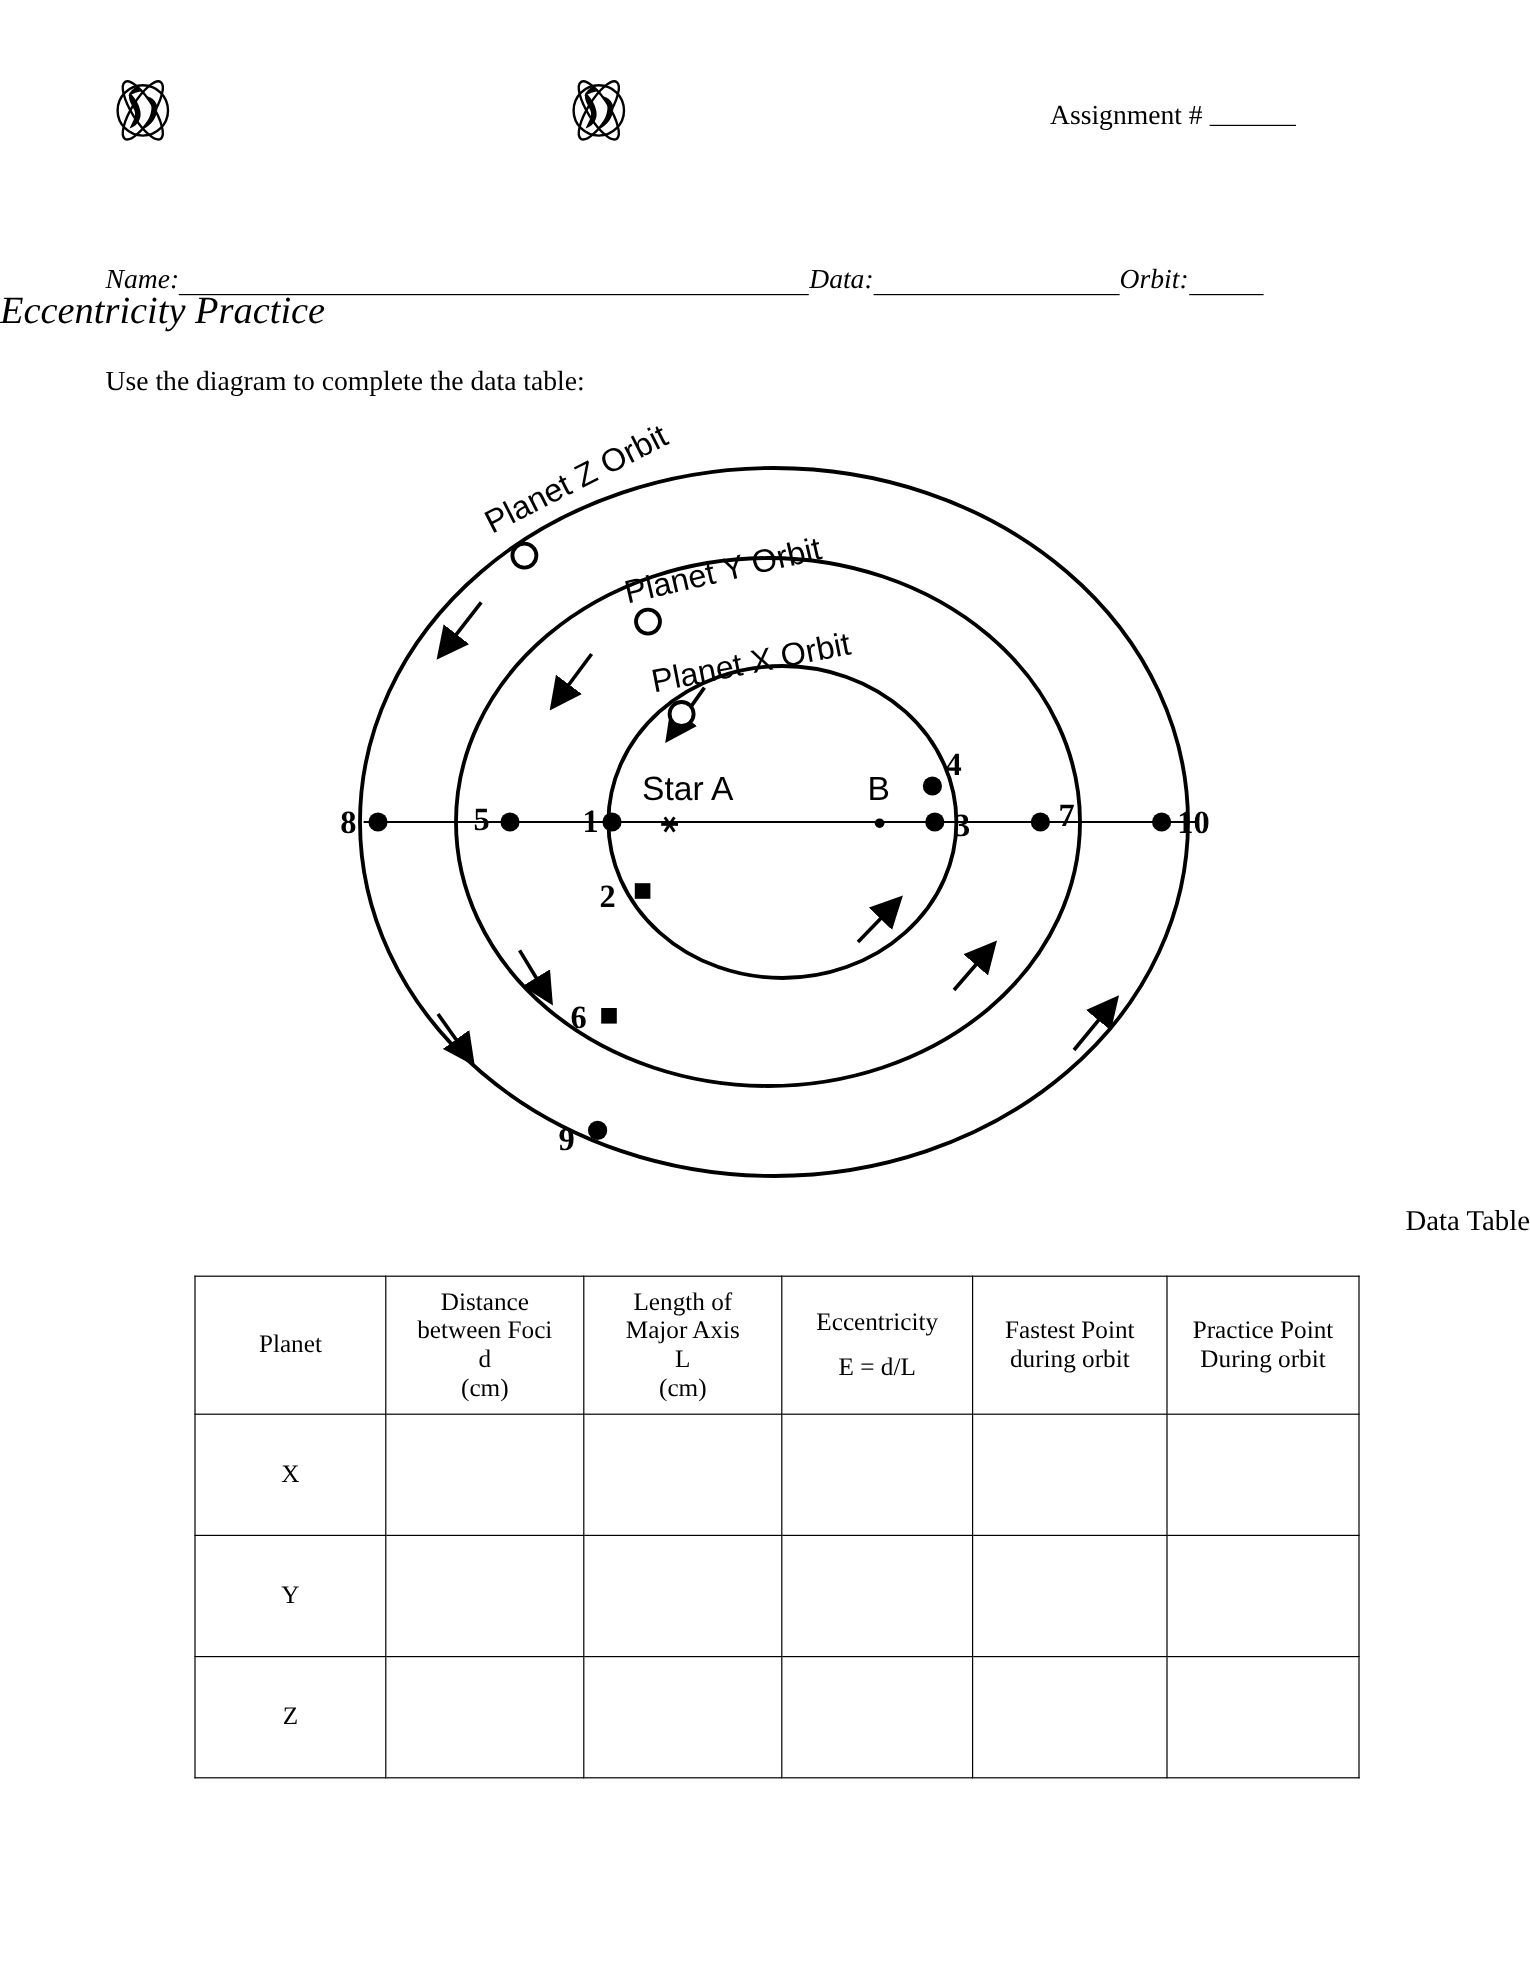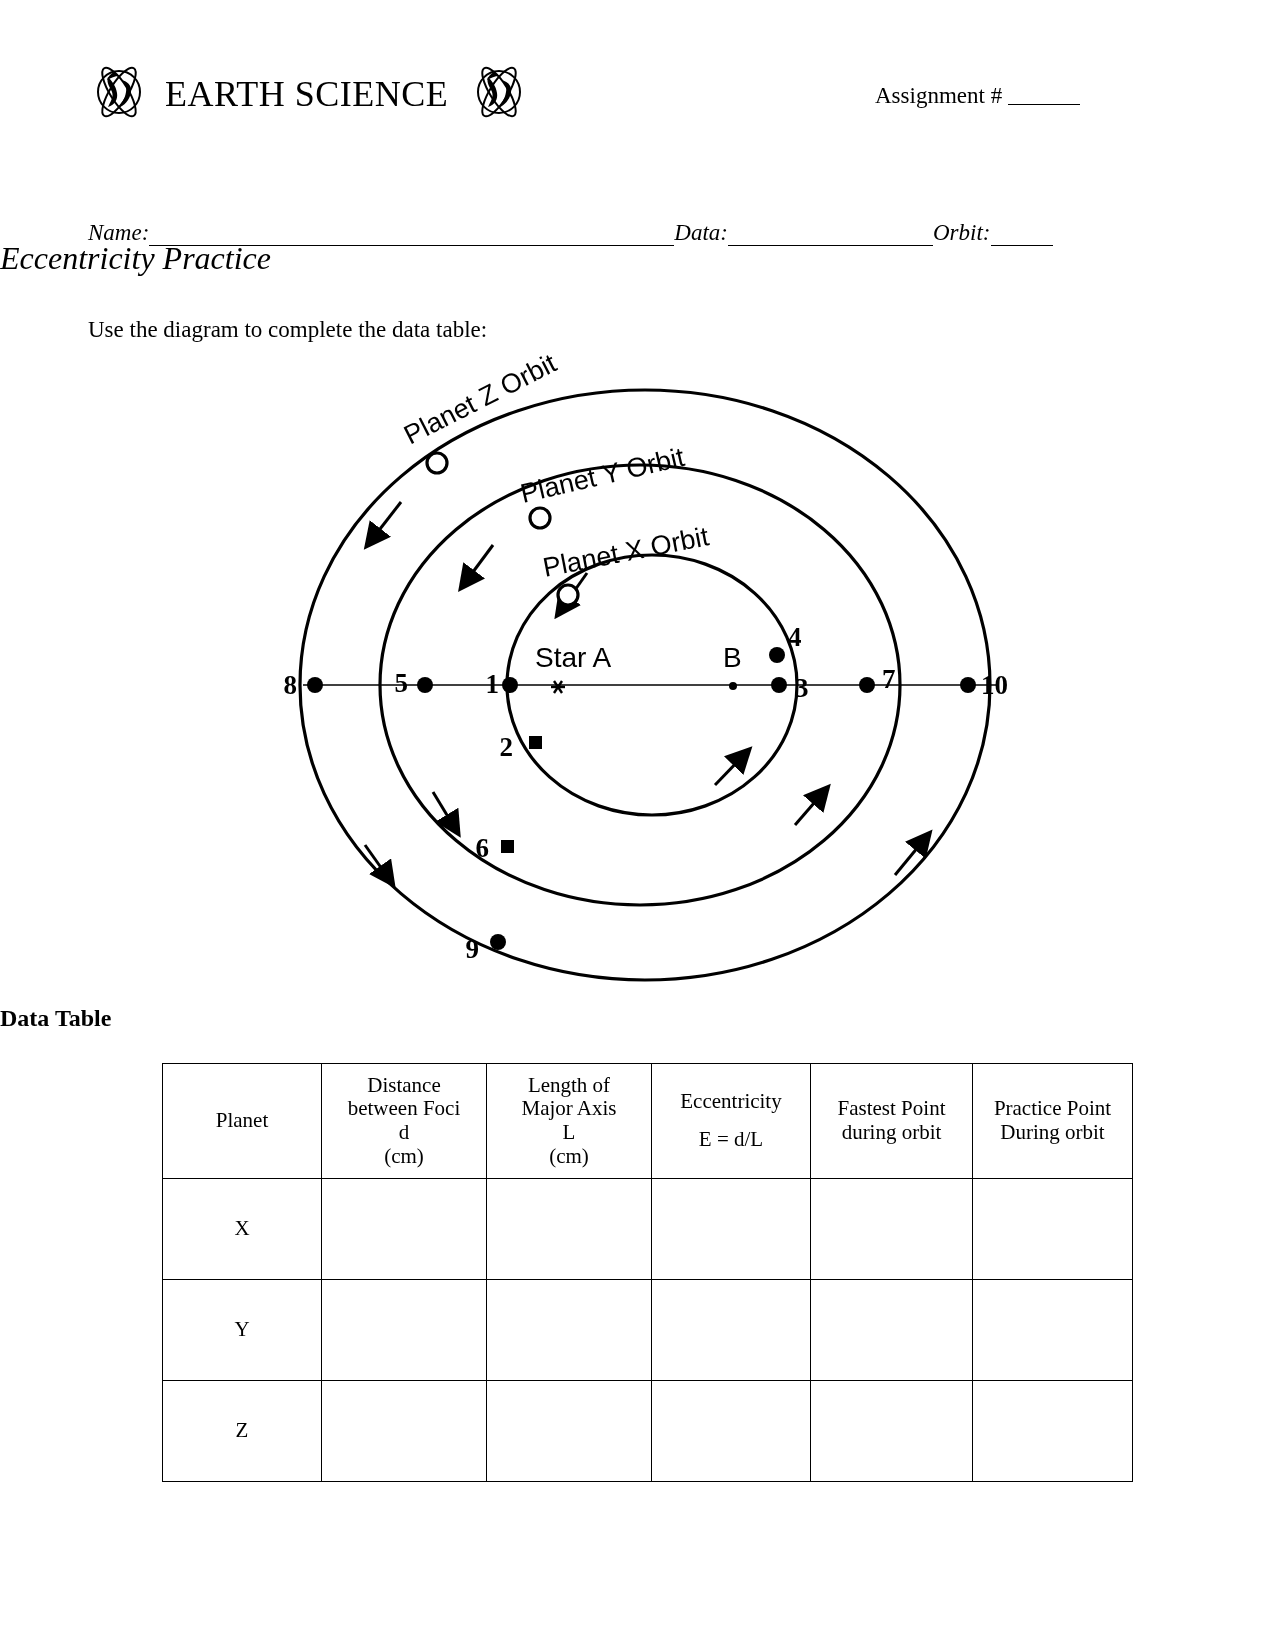--- a/index.html
+++ b/index.html
@@ -85,39 +85,38 @@
     text-align: left;
     font-size: 32px;
     font-style: italic;
   }
 
   
   .instruction {
     position: absolute;
     left: 88px; top: 305px;
     font-size: 23px;
-    margin-top: 12px;
   }
 
   
   .diagram {
     position: absolute;
     left: 255px; top: 355px;
     width: 790px; height: 655px;
   }
   .diagram svg { display: block; }
 
   
   .table-caption {
     position: absolute;
     left: 0; top: 1005px;
     width: 1275px;
-    text-align: left;
+    text-align: right;
     font-size: 24px;
-    font-weight: bold;
+    font-weight: normal;
   }
 
   
   .table-wrap {
     position: absolute;
     left: 162px; top: 1063px;
     width: 928px;
   }
   table.data-table {
     border-collapse: collapse;
@@ -154,21 +153,20 @@
       <ellipse cx="31" cy="31" rx="21" ry="21" fill="#fff" stroke="#000" stroke-width="2"></ellipse>
       <path d="M31 10 C14 16 12 46 31 52 C50 46 48 16 31 10 Z" fill="#000" opacity="0"></path>
       <path d="M20 16 C18 22 22 26 24 31 C26 36 22 41 20 46 C27 44 30 38 29 32 C28 25 24 20 20 16 Z" fill="#000"></path>
       <path d="M33 19 C37 21 39 26 38 31 C37 38 33 43 30 47 C36 45 42 39 43 31 C44 24 39 20 33 19 Z" fill="#000"></path>
       <path d="M26 11 C22 13 20 16 19 19 C23 17 27 15 31 15 Z" fill="#000"></path>
       <ellipse cx="31" cy="31" rx="9" ry="28" fill="none" stroke="#000" stroke-width="2" transform="rotate(32 31 31)"></ellipse>
       <ellipse cx="31" cy="31" rx="9" ry="28" fill="none" stroke="#000" stroke-width="2" transform="rotate(-32 31 31)"></ellipse>
     </svg>
   </span>
 
-  <div class="earth-science-title">EARTH SCIENCE</div>
 
   <span class="logo-right">
     <svg width="62" height="62" viewBox="0 0 62 62">
       <ellipse cx="31" cy="31" rx="21" ry="21" fill="#fff" stroke="#000" stroke-width="2"></ellipse>
       <path d="M20 16 C18 22 22 26 24 31 C26 36 22 41 20 46 C27 44 30 38 29 32 C28 25 24 20 20 16 Z" fill="#000"></path>
       <path d="M33 19 C37 21 39 26 38 31 C37 38 33 43 30 47 C36 45 42 39 43 31 C44 24 39 20 33 19 Z" fill="#000"></path>
       <path d="M26 11 C22 13 20 16 19 19 C23 17 27 15 31 15 Z" fill="#000"></path>
       <ellipse cx="31" cy="31" rx="9" ry="28" fill="none" stroke="#000" stroke-width="2" transform="rotate(32 31 31)"></ellipse>
       <ellipse cx="31" cy="31" rx="9" ry="28" fill="none" stroke="#000" stroke-width="2" transform="rotate(-32 31 31)"></ellipse>
     </svg>

